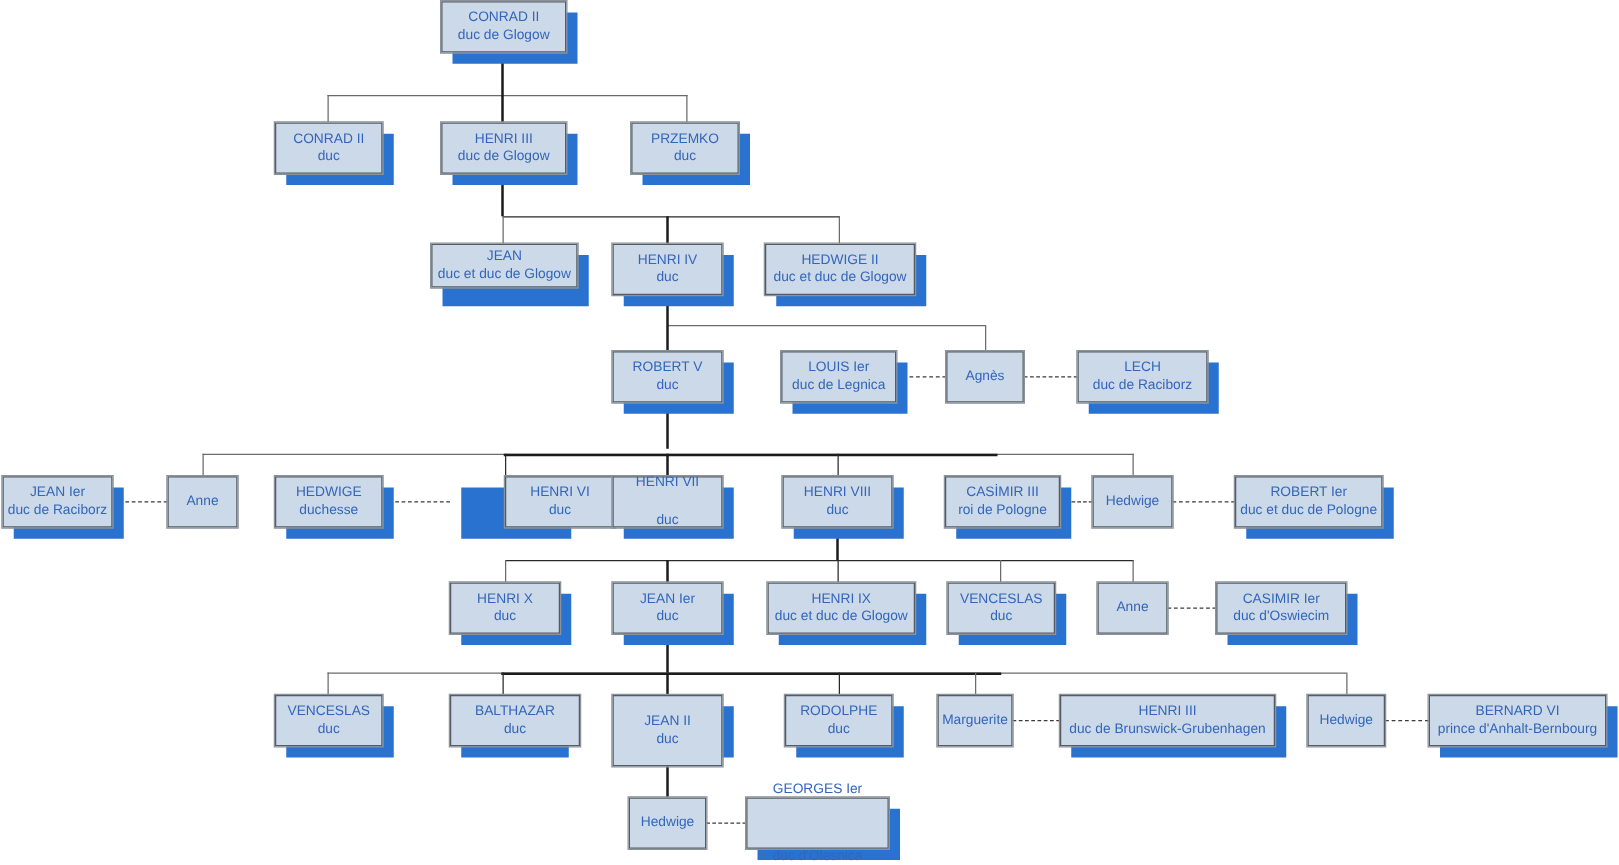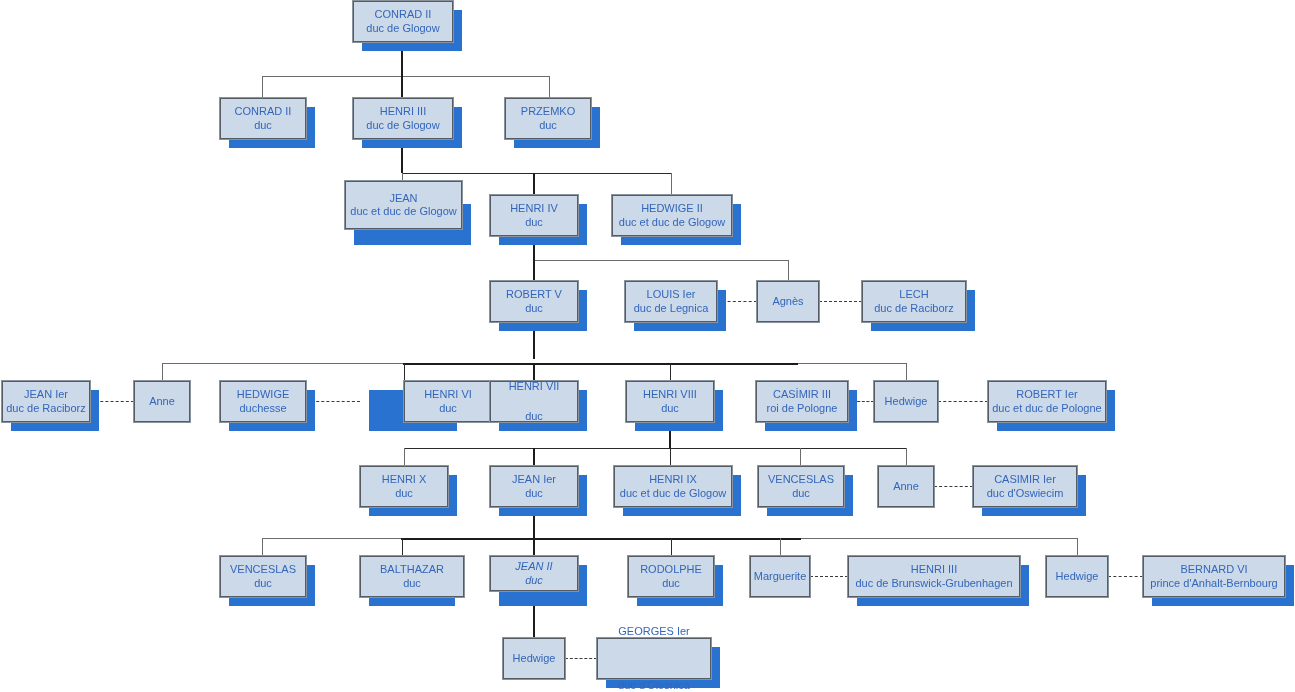--- a/index.html
+++ b/index.html
@@ -127,21 +127,21 @@
       <div class="node" style="left: 353px; top: 98px; width: 100px; height: 41px;">
         <div class="nm">HENRI III</div>
         <div class="ti">duc de Glogow</div>
       </div>
       <div class="shadow" style="left: 514px; top: 107px; width: 86px; height: 41px;"></div>
       <div class="node" style="left: 505px; top: 98px; width: 86px; height: 41px;">
         <div class="nm">PRZEMKO</div>
         <div class="ti">duc</div>
       </div>
       <div class="shadow" style="left: 354px; top: 204px; width: 117px; height: 41px;"></div>
-      <div class="node" style="left: 345px; top: 181px; width: 117px; height: 48px; align-items: center;">
+      <div class="node" style="left: 345px; top: 195px; width: 117px; height: 35px; align-items: center;">
         <div class="nm">JEAN</div>
         <div class="ti">duc et duc de Glogow</div>
       </div>
       <div class="shadow" style="left: 499px; top: 204px; width: 88px; height: 41px;"></div>
       <div class="node" style="left: 490px; top: 195px; width: 88px; height: 41px;">
         <div class="nm">HENRI IV</div>
         <div class="ti">duc</div>
       </div>
       <div class="shadow" style="left: 621px; top: 204px; width: 120px; height: 41px;"></div>
       <div class="node" style="left: 612px; top: 195px; width: 120px; height: 41px;">
@@ -239,21 +239,21 @@
       <div class="node" style="left: 220px; top: 556px; width: 86px; height: 41px;">
         <div class="nm">VENCESLAS</div>
         <div class="ti">duc</div>
       </div>
       <div class="shadow" style="left: 369px; top: 565px; width: 86px; height: 41px;"></div>
       <div class="node" style="left: 360px; top: 556px; width: 104px; height: 41px;">
         <div class="nm">BALTHAZAR</div>
         <div class="ti">duc</div>
       </div>
       <div class="shadow" style="left: 499px; top: 565px; width: 88px; height: 41px;"></div>
-      <div class="node" style="left: 490px; top: 556px; width: 88px; height: 35px; font-style: italic;">
+      <div class="node" style="left: 490px; top: 556px; width: 88px; height: 57px;">
         <div class="nm">JEAN II</div>
         <div class="ti">duc</div>
       </div>
       <div class="shadow" style="left: 637px; top: 565px; width: 86px; height: 41px;"></div>
       <div class="node" style="left: 628px; top: 556px; width: 86px; height: 41px;">
         <div class="nm">RODOLPHE</div>
         <div class="ti">duc</div>
       </div>
       <div class="node spouse" style="left: 750px; top: 556px; width: 60px; height: 41px;">
         <div class="nm">Marguerite</div>

